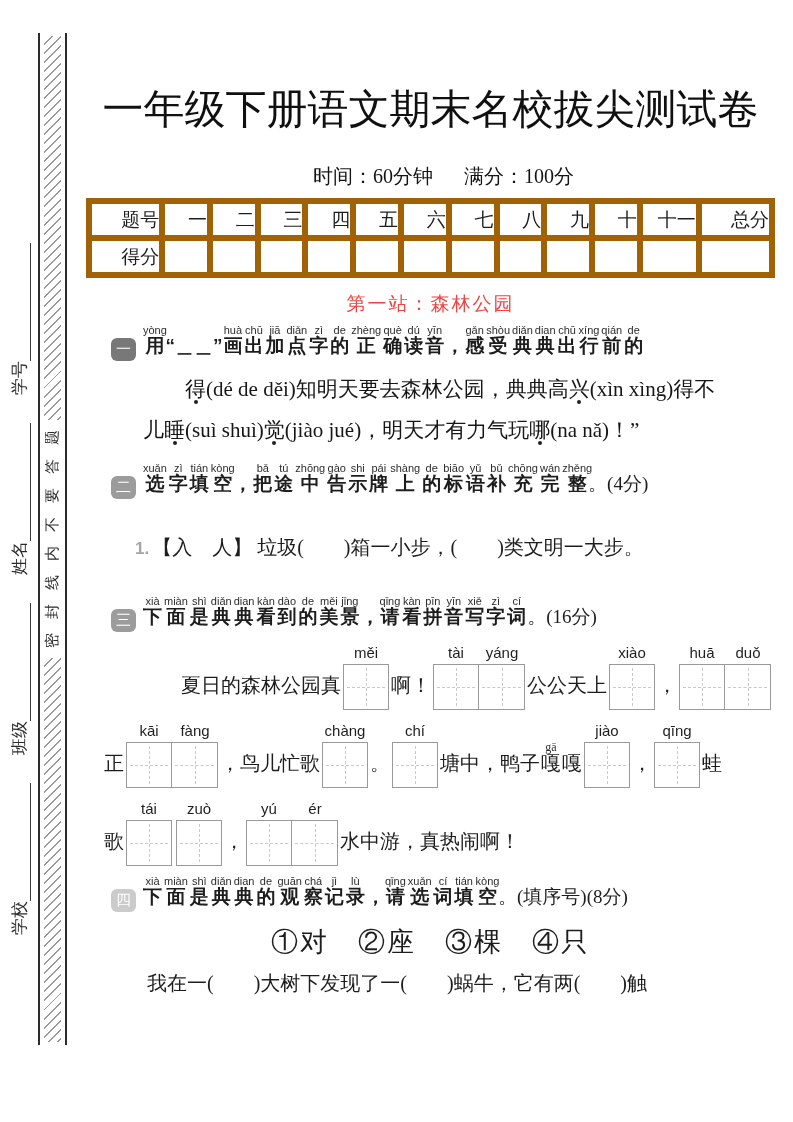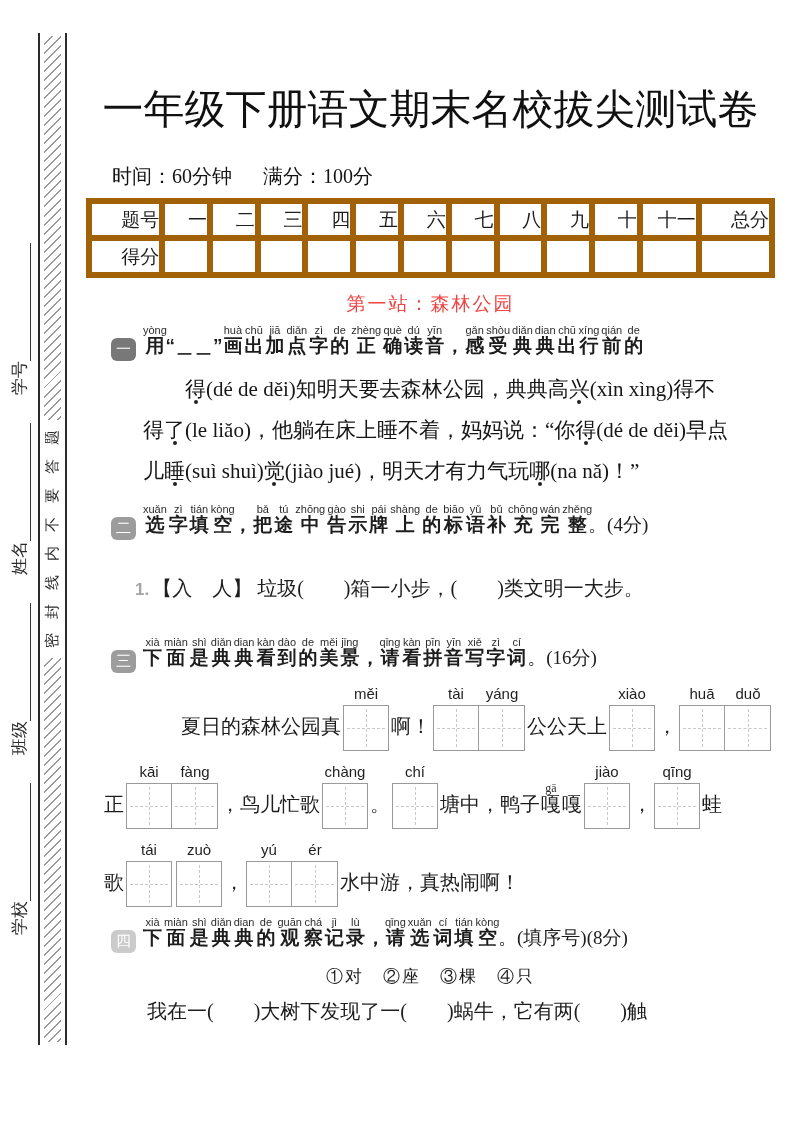--- a/index.html
+++ b/index.html
@@ -16,21 +16,21 @@
   .name-strip{position:absolute;left:-381px;top:516px;width:800px;height:38px;
     transform:rotate(-90deg);display:flex;align-items:center;font-size:17px;
     font-family:"Liberation Serif",serif;color:#2a2a2a;}
   .fld{display:flex;align-items:flex-end;margin-right:28px;white-space:nowrap;}
   .fld .blank{display:inline-block;width:118px;height:1.05em;border-bottom:1.6px solid #3a3a3a;}
 
   
   .main{position:absolute;left:86px;top:0;width:689px;}
   .title{margin-top:82px;text-align:center;font-size:41px;font-weight:normal;color:#101010;
     font-family:"Liberation Sans",sans-serif;white-space:nowrap;}
-  .meta{margin-top:26px;text-align:left;font-size:20px;font-family:"Liberation Serif",serif;color:#141414;}
+  .meta{margin-top:26px;text-align:center;font-size:20px;font-family:"Liberation Serif",serif;color:#141414;}
   .meta span{margin-left:26px;}
 
   table.score{width:100%;border-collapse:collapse;margin-top:8px;table-layout:fixed;}
   table.score td{border:6px solid #a16207;height:31px;text-align:right;font-size:19px;
     font-family:"Liberation Serif",serif;padding:0;}
   table.score col.first{width:72px;} table.score col.mid{width:47px;}
   table.score col.eleven{width:58px;} table.score col.total{width:72px;}
 
   .section-title{margin-top:13px;text-align:center;font-size:19px;letter-spacing:2px;color:#ef4444;}
 
@@ -62,21 +62,21 @@
   .fill-line ruby rt{font-size:12px;}
   .tians{display:flex;flex-direction:column;margin:0 2px;}
   .py-row{display:flex;}
   .py{width:46px;text-align:center;font-size:15px;font-family:"Liberation Sans",sans-serif;color:#1f1f1f;height:20px;}
   .box-row{display:flex;}
   .tian{width:46px;height:46px;border:1.6px solid #9a9a9a;position:relative;background:#fff;box-sizing:border-box;}
   .tian + .tian{border-left:none;}
   .tian::before{content:"";position:absolute;top:3px;bottom:3px;left:50%;border-left:1px dashed #c9c9c9;}
   .tian::after{content:"";position:absolute;left:3px;right:3px;top:50%;border-top:1px dashed #c9c9c9;}
 
-  .options{margin-top:12px;text-align:center;font-size:17px;font-family:"Liberation Serif",serif;letter-spacing:2px;}
+  .options{margin-top:12px;text-align:center;font-size:27px;font-family:"Liberation Serif",serif;letter-spacing:2px;}
   .sentence{margin:10px 0 0 19px;font-size:20px;font-family:"Liberation Serif",serif;text-indent:42px;white-space:pre;}
 </style>
 </head>
 <body>
 
 <div id="page">
 
   <div class="seal-col">
     <div class="hatch"></div>
     <div class="seal-char">题</div>
@@ -171,21 +171,20 @@
     <div class="section-title">第一站：森林公园</div>
 
     <div class="qrow">
       <div class="badge b1">一</div>
       <div class="stem">
         <span class="line"><ruby><span>用</span><rt>yòng</rt></ruby><span>“＿＿”</span><ruby><span>画</span><rt>huà</rt></ruby><ruby><span>出</span><rt>chū</rt></ruby><ruby><span>加</span><rt>jiā</rt></ruby><ruby><span>点</span><rt>diǎn</rt></ruby><ruby><span>字</span><rt>zì</rt></ruby><ruby><span>的</span><rt>de</rt></ruby><ruby><span>正</span><rt>zhèng</rt></ruby><ruby><span>确</span><rt>què</rt></ruby><ruby><span>读</span><rt>dú</rt></ruby><ruby><span>音</span><rt>yīn</rt></ruby><span>，</span><ruby><span>感</span><rt>gǎn</rt></ruby><ruby><span>受</span><rt>shòu</rt></ruby><ruby><span>典</span><rt>diǎn</rt></ruby><ruby><span>典</span><rt>dian</rt></ruby><ruby><span>出</span><rt>chū</rt></ruby><ruby><span>行</span><rt>xíng</rt></ruby><ruby><span>前</span><rt>qián</rt></ruby><ruby><span>的</span><rt>de</rt></ruby></span>
       </div>
     </div>
     <div class="passage">
       <span class="pline indent"><span class="dot">得</span><span>(dé de děi)知明天要去森林公园，典典高</span><span class="dot">兴</span><span>(xìn xìng)得不</span></span>
-      <span class="pline"><span>得</span><span class="dot">了</span><span>(le liǎo)，他躺在床上睡不着，妈妈说：“你</span><span class="dot">得</span><span>(dé de děi)早点</span></span>
       <span class="pline"><span>儿</span><span class="dot">睡</span><span>(suì shuì)</span><span class="dot">觉</span><span>(jiào jué)，明天才有力气玩</span><span class="dot">哪</span><span>(na nǎ)！”</span></span>
     </div>
 
     <div class="qrow" style="margin-top:10px;">
       <div class="badge">二</div>
       <div class="stem">
         <span class="line"><ruby><span>选</span><rt>xuǎn</rt></ruby><ruby><span>字</span><rt>zì</rt></ruby><ruby><span>填</span><rt>tián</rt></ruby><ruby><span>空</span><rt>kòng</rt></ruby><span>，</span><ruby><span>把</span><rt>bǎ</rt></ruby><ruby><span>途</span><rt>tú</rt></ruby><ruby><span>中</span><rt>zhōng</rt></ruby><ruby><span>告</span><rt>gào</rt></ruby><ruby><span>示</span><rt>shi</rt></ruby><ruby><span>牌</span><rt>pái</rt></ruby><ruby><span>上</span><rt>shàng</rt></ruby><ruby><span>的</span><rt>de</rt></ruby><ruby><span>标</span><rt>biāo</rt></ruby><ruby><span>语</span><rt>yǔ</rt></ruby><ruby><span>补</span><rt>bǔ</rt></ruby><ruby><span>充</span><rt>chōng</rt></ruby><ruby><span>完</span><rt>wán</rt></ruby><ruby><span>整</span><rt>zhěng</rt></ruby><span class="suffix">。(4分)</span></span>
       </div>
     </div>
     <div class="item">

